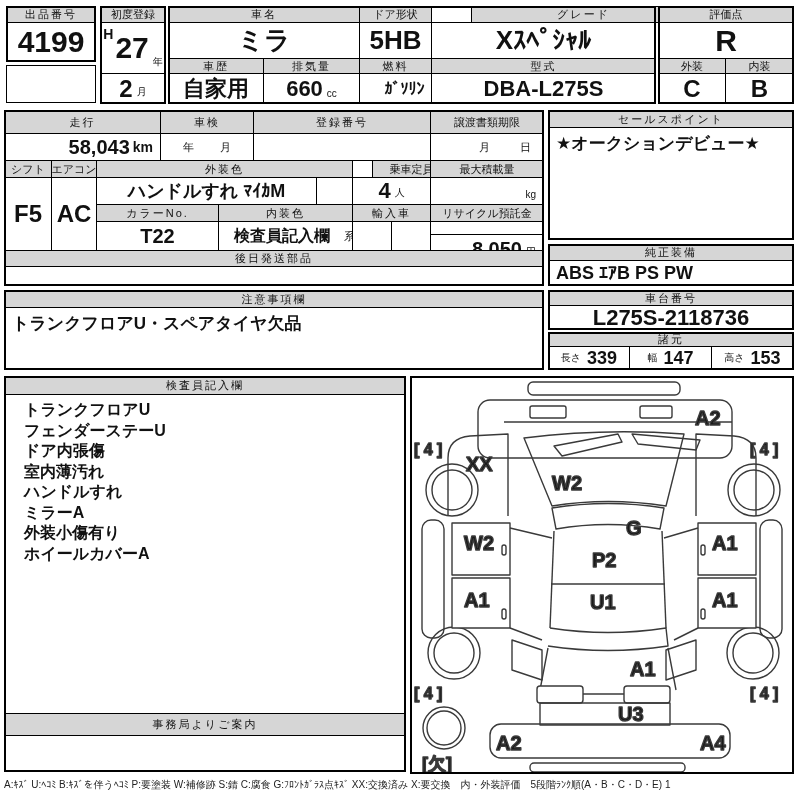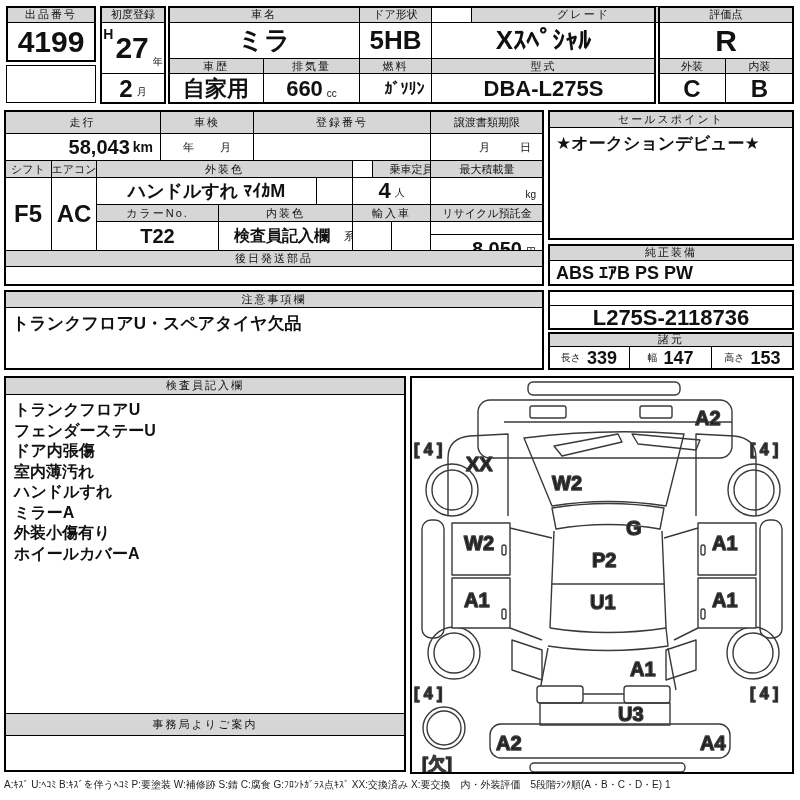--- a/index.html
+++ b/index.html
@@ -18,21 +18,21 @@
   .big30{font-size:30px;}
   .big26{font-size:26px;}
   .big24{font-size:24px;}
   .big22{font-size:22px;}
   .big20{font-size:20px;}
   .big18{font-size:18px;}
   .big17{font-size:17px;}
   .big16{font-size:16px;padding-left:18px;}
   .era{font-size:14px;font-weight:bold;align-self:flex-start;margin:3px 2px 0 0;}
   .listbox{flex-direction:column;align-items:flex-start;justify-content:flex-start;
-           padding:5px 9px;font-weight:bold;font-size:16px;line-height:20.5px;}
+           padding:5px 19px;font-weight:bold;font-size:16px;line-height:20.5px;}
   .speclab{font-size:10px;font-weight:normal;margin-right:6px;}
   #legend{position:absolute;left:4px;top:778px;width:792px;font-size:10px;color:#222;white-space:nowrap;}
   svg text{font-family:"Liberation Sans","DejaVu Sans",sans-serif;font-weight:bold;fill:#1a1a1a;}
 </style>
 </head>
 <body>
 
 <div id="sheet">
 
   <div class="c h" style="left:6px;top:6px;width:90px;height:17px;">出品番号</div>
@@ -142,20 +142,21 @@
   <div class="outline" style="left:4px;top:290px;width:540px;height:80px;"></div>
 
   <div class="c h" style="left:548px;top:110px;width:246px;height:18px;">セールスポイント</div>
   <div class="c v big17 left topal" style="left:548px;top:127px;width:246px;height:113px;">★オークションデビュー★</div>
   <div class="outline" style="left:548px;top:110px;width:246px;height:130px;"></div>
 
   <div class="c h" style="left:548px;top:244px;width:246px;height:17px;">純正装備</div>
   <div class="c v big18 left" style="left:548px;top:260px;width:246px;height:26px;">ABS ｴｱB PS PW</div>
   <div class="outline" style="left:548px;top:244px;width:246px;height:42px;"></div>
 
+  <div class="c h" style="left:548px;top:290px;width:246px;height:16px;">車台番号</div>
   <div class="c v big22" style="left:548px;top:305px;width:246px;height:25px;">L275S-2118736</div>
   <div class="outline" style="left:548px;top:290px;width:246px;height:40px;"></div>
 
   <div class="c h" style="left:548px;top:332px;width:246px;height:15px;">諸元</div>
   <div class="c" style="left:548px;top:346px;width:82px;height:24px;">
     <span class="speclab">長さ</span>
       <span class="v big18">339</span>
   </div>
   <div class="c" style="left:629px;top:346px;width:83px;height:24px;">
     <span class="speclab">幅</span>

